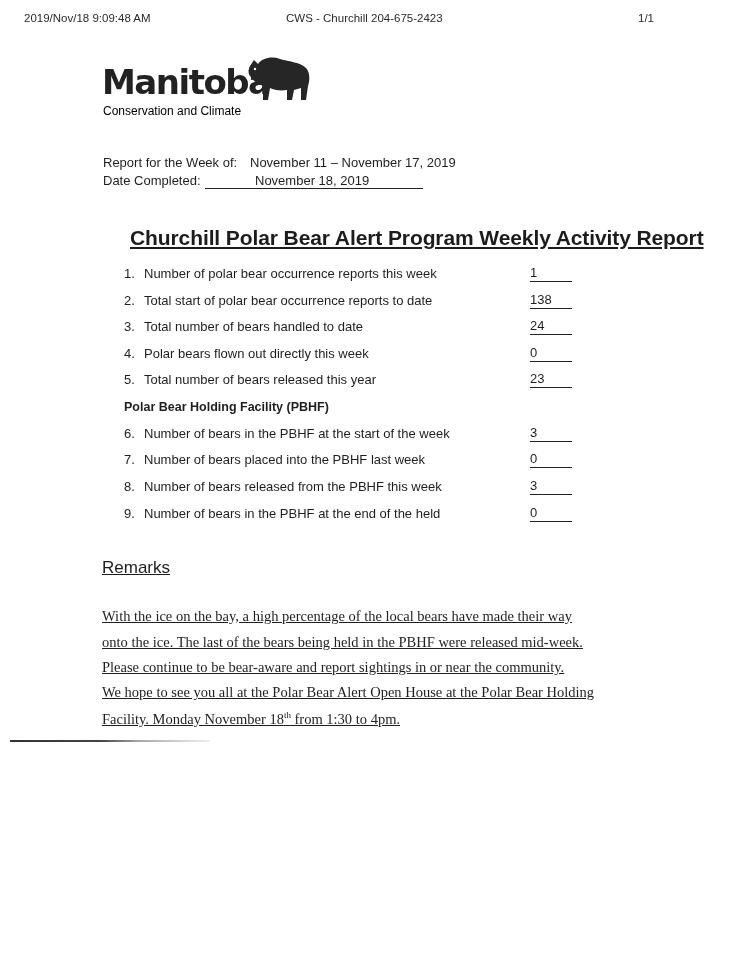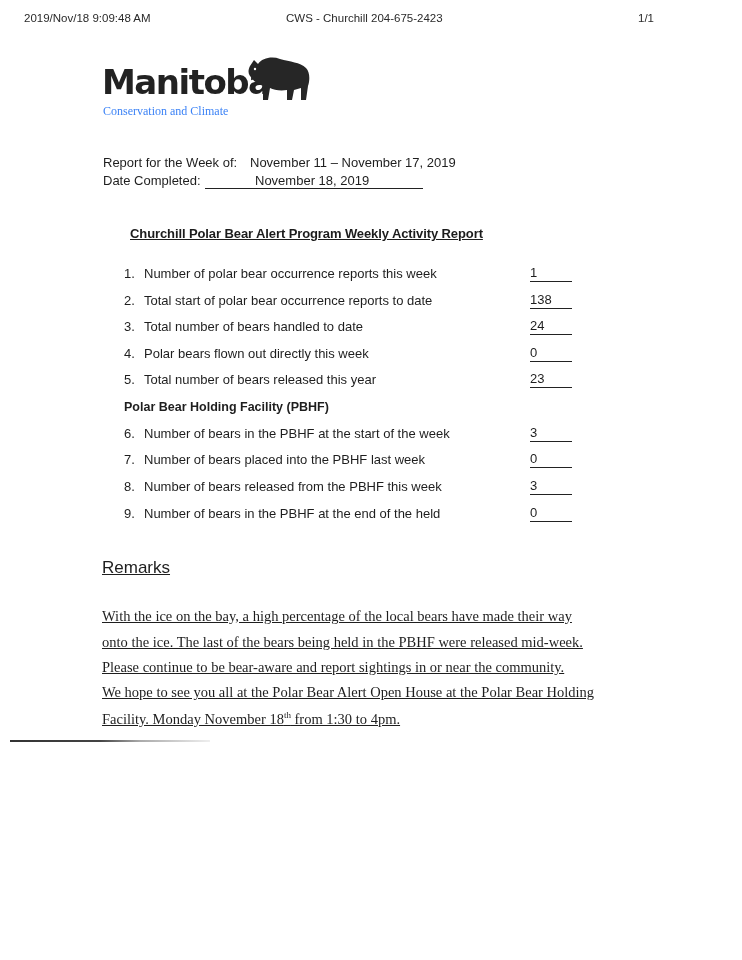--- a/index.html
+++ b/index.html
@@ -8,31 +8,31 @@
       font-family: "Liberation Sans", sans-serif; color: #1e1e1e;
     }
     .fax-header { position: absolute; top: 12px; left: 0; width: 692px; height: 16px; font-size: 11.5px; color: #2a2a2a; }
     .fax-header .left { position: absolute; left: 24px; }
     .fax-header .center { position: absolute; left: 286px; }
     .fax-header .right { position: absolute; left: 638px; }
 
     .logo { position: absolute; left: 102px; top: 56px; width: 220px; height: 64px; }
     .logo .wordmark { position: absolute; left: 0; top: 6px; font-family: "DejaVu Sans", sans-serif; font-weight: bold; font-size: 34px; letter-spacing: -1.5px; color: #222; }
     .logo .bison { position: absolute; left: 144px; top: 0; width: 66px; height: 46px; }
-    .logo .sub { position: absolute; left: 1px; top: 48px; font-size: 12px; color: #3b82f6; font-family: Liberation Serif, serif; }
+    .logo .sub { position: absolute; left: 1px; top: 48px; font-size: 12px; color: #000000; }
 
     .meta { position: absolute; left: 103px; font-size: 13px; color: #1e1e1e; }
     .meta .lbl { display: inline-block; }
     .meta1 { top: 155px; }
     .meta1 .val { position: absolute; left: 147px; white-space: nowrap; }
     .meta2 { top: 173px; }
     .meta2 .blank { position: absolute; left: 102px; top: 0; width: 218px; height: 15px; border-bottom: 1px solid #222; }
     .meta2 .val { position: absolute; left: 152px; white-space: nowrap; }
 
-    .title { position: absolute; left: 130px; top: 226px; font-size: 13px; font-weight: bold; text-decoration: underline; color: #1c1c1c; white-space: nowrap; letter-spacing: -0.1px; }
+    .title { position: absolute; left: 130px; top: 226px; font-size: 21px; font-weight: bold; text-decoration: underline; color: #1c1c1c; white-space: nowrap; letter-spacing: -0.1px; }
 
     .items { position: absolute; left: 124px; top: 266px; width: 460px; }
     .row { position: absolute; left: 0; width: 460px; height: 18px; font-size: 13px; color: #1e1e1e; }
     .row .num { position: absolute; left: 0; }
     .row .text { position: absolute; left: 20px; white-space: nowrap; }
     .row .val { position: absolute; left: 406px; width: 42px; border-bottom: 1px solid #222; line-height: 14px; height: 15px; }
     .section-head { position: absolute; left: 0; font-size: 12.5px; font-weight: bold; color: #1e1e1e; white-space: nowrap; }
 
     .remarks-label { position: absolute; left: 102px; top: 558px; font-size: 17px; text-decoration: underline; color: #1e1e1e; }
     .remarks { position: absolute; left: 102px; top: 608px; width: 520px; font-family: "Liberation Serif", serif; font-size: 14.5px; color: #1e1e1e; }

